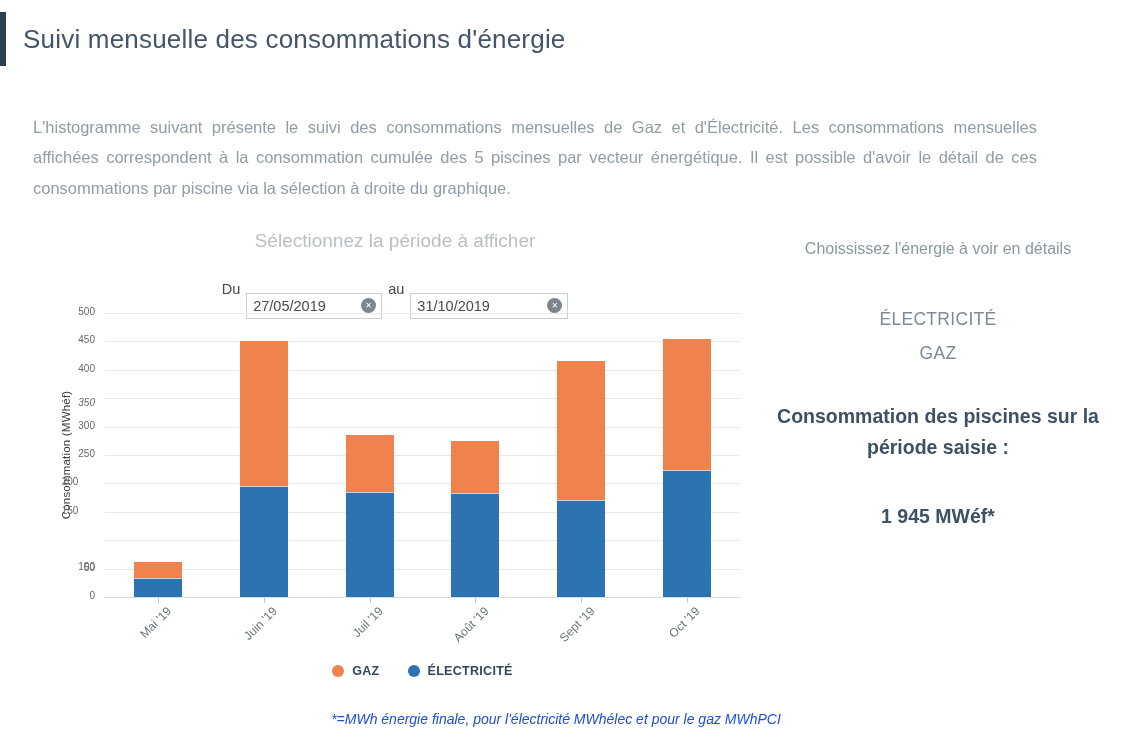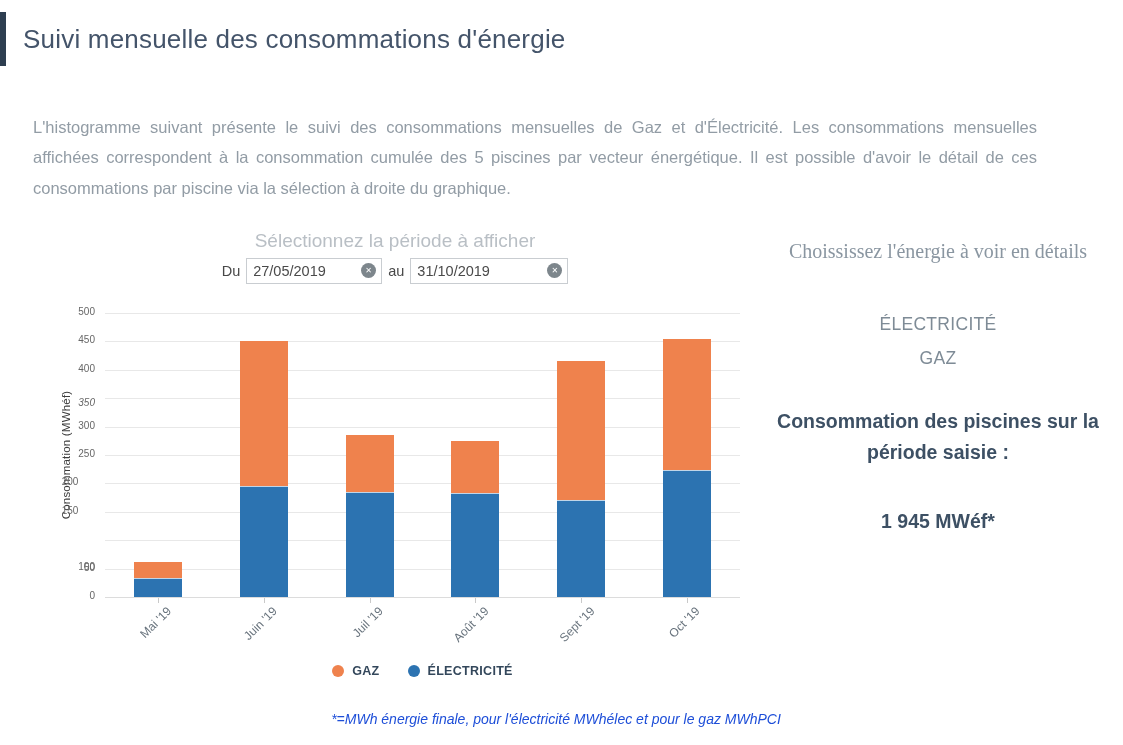--- a/index.html
+++ b/index.html
@@ -19,21 +19,21 @@
   
   .chart-title{
     position:absolute;top:230px;left:0;width:790px;text-align:center;
     font-size:19px;color:#b9bfc5;
   }
   .date-row{
     position:absolute;top:258px;left:0;width:790px;
     display:flex;justify-content:center;align-items:center;gap:6px;
     font-size:14.5px;color:#484848;
   }
-  .date-wrap{position:relative;height:24px;border:1px solid #c9cdd1;background:#fff;display:flex;align-items:center;}
+  .date-wrap{position:relative;height:24px;border:1px solid #c9cdd1;background:#fff;display:flex;align-items:center;margin-top:35px;}
   .date-wrap.from{width:134px;}
   .date-wrap.to{width:156px;}
   .date-input{
     border:none;outline:none;background:transparent;
     font-family:"Liberation Sans",sans-serif;font-size:14.5px;color:#4a4a4a;
     width:100%;padding:0 20px 0 6px;box-sizing:border-box;
   }
   .clear-btn{
     position:absolute;right:5px;top:4px;width:15px;height:15px;border-radius:50%;
     background:#7d868c;color:#fff;font-size:8px;line-height:15px;text-align:center;
@@ -62,21 +62,21 @@
   
   .legend{
     position:absolute;top:664px;left:105px;width:635px;
     display:flex;justify-content:center;gap:28px;align-items:center;
   }
   .legend-item{display:flex;align-items:center;gap:8px;cursor:pointer;}
   .legend-dot{width:12px;height:12px;border-radius:50%;}
   .legend-label{font-size:12.5px;font-weight:bold;color:#33475b;letter-spacing:.3px;}
   
   .side{position:absolute;left:762px;top:240px;width:352px;text-align:center;}
-  .side-title{font-size:20px;color:#8a96a1;font-family:Liberation Serif, serif;}
+  .side-title{font-size:16px;color:#8a96a1;}
   .options{margin-top:44px;}
   .option{font-size:17.5px;color:#7e8b96;line-height:34px;cursor:pointer;letter-spacing:.3px;}
   .summary-title{margin-top:31px;font-size:19.5px;font-weight:bold;color:#3d5064;line-height:31px;}
   .summary-value{margin-top:42px;font-size:19.5px;font-weight:bold;color:#3d5064;text-align:center;}
   
   .footnote{
     position:absolute;top:711px;left:16px;width:1080px;text-align:center;
     font-style:italic;font-size:14px;color:#1d4ed8;
   }
 </style>

